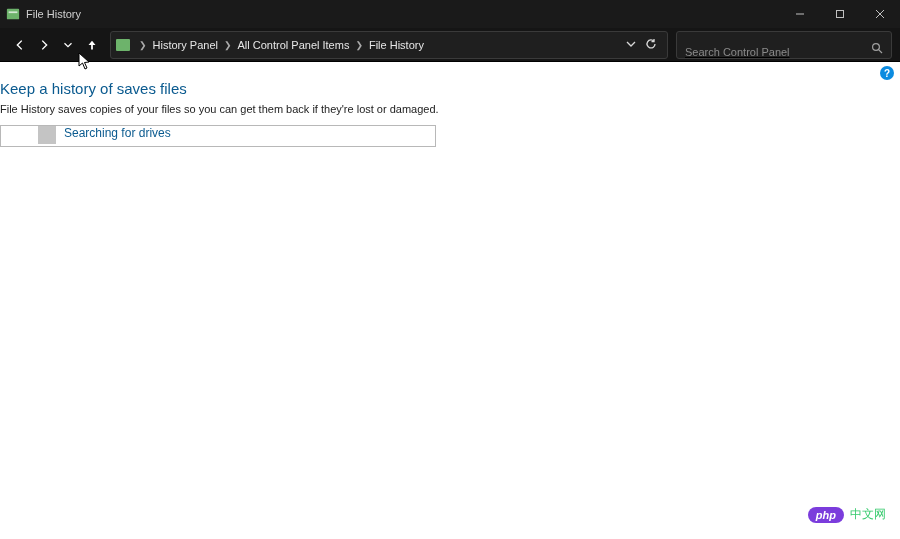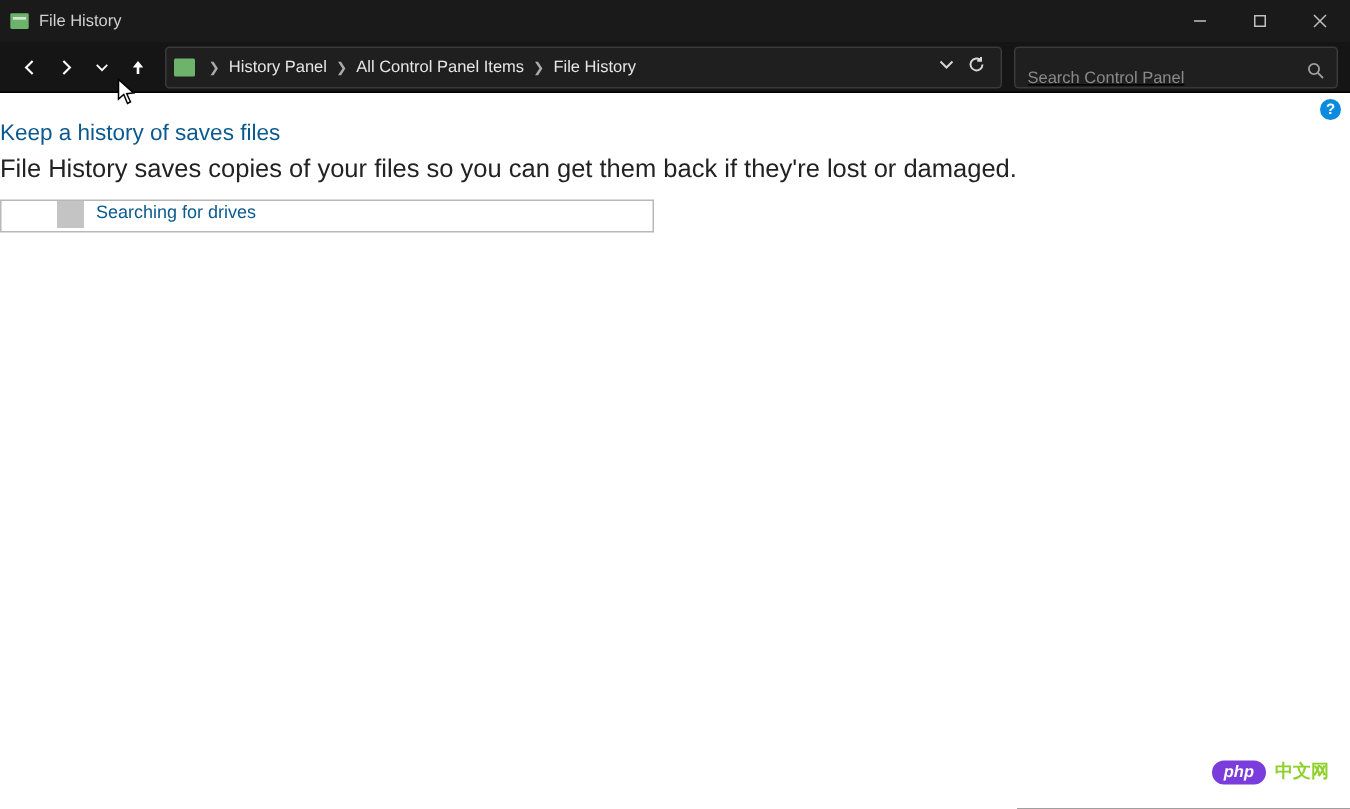--- a/index.html
+++ b/index.html
@@ -26,35 +26,35 @@
     .searchbox input { flex: 1; background: transparent; border: none; color: #e6e6e6; font-size: 11px; outline: none; }
     .searchbox input::placeholder { color: #8a8a8a; }
     .searchbox svg { width: 12px; height: 12px; color: #a0a0a0; }
 
     
     .content { display: flex; height: calc(539px - 28px - 34px); background: #fff; position: relative; }
     .sidebar { width: 172px; padding: 14px 8px 8px 22px; }
     .sidebar a { color: #1a5aa6; font-size: 11px; text-decoration: none; }
     .main { flex: 1; padding: 18px 0 0 0; }
     .page-title { color: #0a5a8f; font-size: 15px; font-weight: 400; margin-bottom: 6px; }
-    .page-desc { color: #222; font-size: 17px; margin-bottom: 10px; }
+    .page-desc { color: #222; font-size: 11px; margin-bottom: 10px; }
     .status-row { width: 436px; height: 22px; border: 1px solid #b8b8b8; display: flex; align-items: flex-start; padding-left: 36px; }
     .status-spin { width: 18px; height: 18px; background: #c4c4c4; margin: 0 0 0 1px; }
     .status-text { color: #0a5a8f; font-size: 12px; padding-left: 8px; }
 
     .help-badge { position: absolute; top: 4px; right: 6px; width: 14px; height: 14px; border-radius: 50%; background: #0b8be0; display: flex; align-items: center; justify-content: center; color: #fff; font-size: 10px; font-weight: bold; }
 
     
     .cursor { position: absolute; left: 78px; top: 52px; pointer-events: none; }
     .cursor svg { width: 14px; height: 18px; }
 
     
     .wm { position: absolute; right: 14px; bottom: 16px; display: flex; align-items: center; gap: 6px; opacity: 0.9; }
     .wm-pill { background: #6d28d9; color: #fff; font-size: 11px; font-weight: 600; padding: 2px 8px; border-radius: 9px; font-style: italic; }
-    .wm-text { color: #84cc16; font-size: 12px; font-weight: 700; }
+    .wm-text { color: #22c55e; font-size: 12px; font-weight: 400; }
   </style>
 </head>
 <body>
 
 <div class="titlebar">
   <span class="titlebar-icon">
     <svg viewBox="0 0 16 16">
         <rect x="1" y="2" width="14" height="12" rx="1" fill="#6db36b"></rect>
         <rect x="3" y="5" width="10" height="2" fill="#fff" opacity="0.7"></rect>
       </svg>

